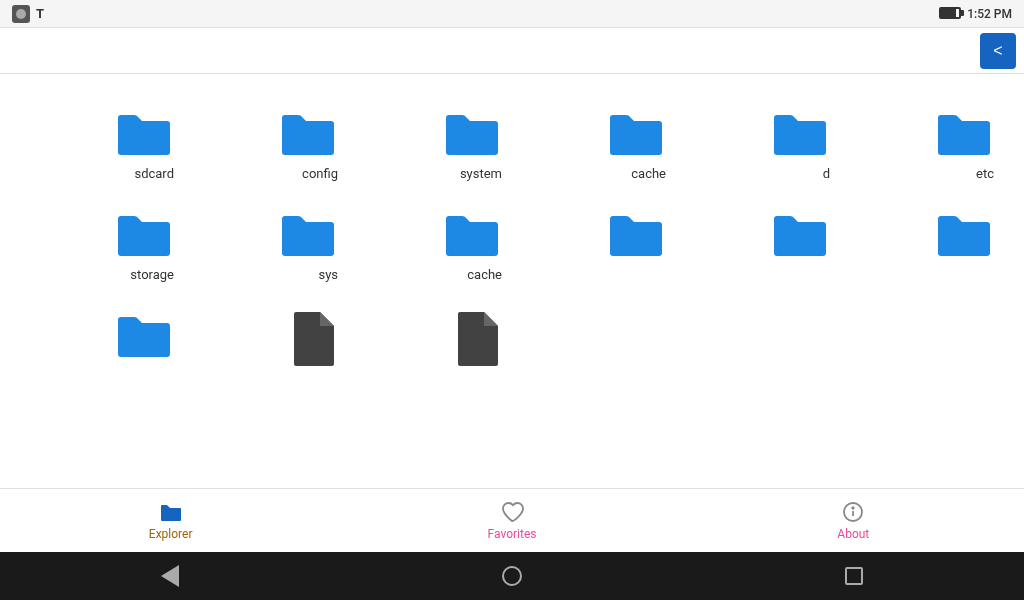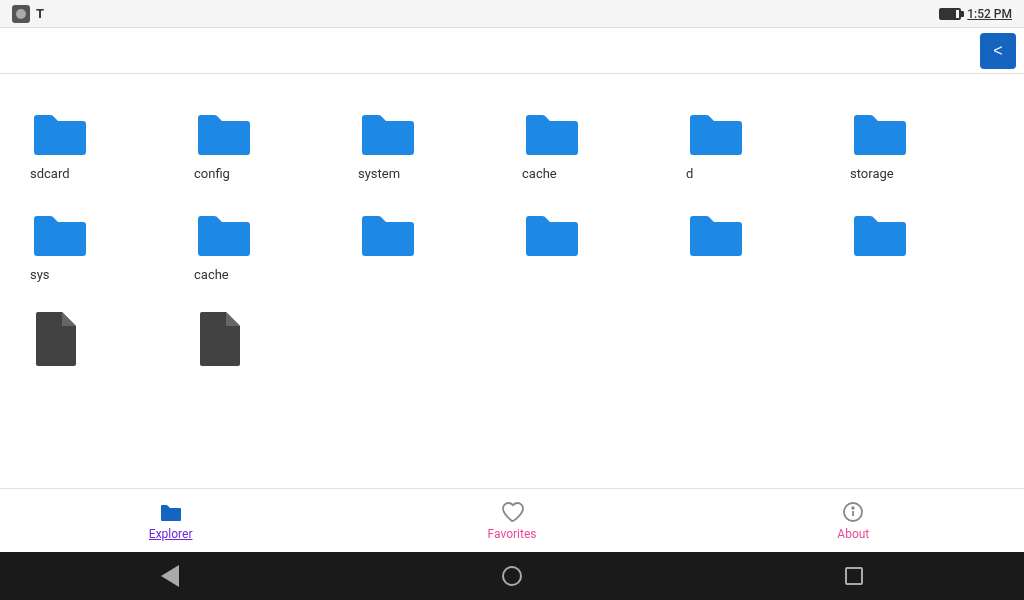--- a/index.html
+++ b/index.html
@@ -23,25 +23,24 @@
       padding: 0 12px;
       border-bottom: 1px solid #e0e0e0;
     }
     .status-left {
       display: flex;
       align-items: center;
       gap: 6px;
     }
     .status-icons {
       display: flex;
-      align-items: center;
+      align-items: flex-start;
       gap: 6px;
       font-size: 11px;
       color: #333;
-      text-decoration: underline;
     }
     .battery-icon {
       width: 22px;
       height: 12px;
       border: 2px solid #333;
       border-radius: 2px;
       position: relative;
       display: inline-block;
     }
     .battery-icon::after {
@@ -95,21 +94,21 @@
     .folder-grid {
       display: grid;
       grid-template-columns: repeat(6, 1fr);
       gap: 0;
       padding: 10px 20px;
     }
 
     .folder-item {
       display: flex;
       flex-direction: column;
-      align-items: flex-start;
+      align-items: flex-end;
       padding: 14px 10px;
       cursor: pointer;
     }
 
     .folder-svg {
       width: 60px;
       height: 50px;
     }
 
     .folder-label {
@@ -136,22 +135,21 @@
       gap: 3px;
       cursor: pointer;
       flex: 1;
     }
 
     .nav-item .nav-label {
       font-size: 12px;
       color: #ec4899;
     }
     .nav-item.active .nav-label {
-      color: #6d28d9;
-      text-decoration: underline;
+      color: #a16207;
     }
 
     .nav-icon {
       font-size: 22px;
       color: #888;
     }
     .nav-item.active .nav-icon {
       color: #1565c0;
     }
 
@@ -252,20 +250,26 @@
       <svg class="folder-svg" viewBox="0 0 60 50" xmlns="http://www.w3.org/2000/svg">
         <path d="M4,10 L4,44 Q4,47 7,47 L53,47 Q56,47 56,44 L56,16 Q56,13 53,13 L28,13 L24,9 Q23,7 20,7 L7,7 Q4,7 4,10 Z" fill="#1e88e5"></path>
       </svg>
       <span class="folder-label">cache</span>
     </div>
       <div class="folder-item">
       <svg class="folder-svg" viewBox="0 0 60 50" xmlns="http://www.w3.org/2000/svg">
         <path d="M4,10 L4,44 Q4,47 7,47 L53,47 Q56,47 56,44 L56,16 Q56,13 53,13 L28,13 L24,9 Q23,7 20,7 L7,7 Q4,7 4,10 Z" fill="#1e88e5"></path>
       </svg>
       <span class="folder-label">d</span>
+    </div>
+      <div class="folder-item">
+      <svg class="folder-svg" viewBox="0 0 60 50" xmlns="http://www.w3.org/2000/svg">
+        <path d="M4,10 L4,44 Q4,47 7,47 L53,47 Q56,47 56,44 L56,16 Q56,13 53,13 L28,13 L24,9 Q23,7 20,7 L7,7 Q4,7 4,10 Z" fill="#1e88e5"></path>
+      </svg>
+      <span class="folder-label">etc</span>
     </div>
       <div class="folder-item">
       <svg class="folder-svg" viewBox="0 0 60 50" xmlns="http://www.w3.org/2000/svg">
         <path d="M4,10 L4,44 Q4,47 7,47 L53,47 Q56,47 56,44 L56,16 Q56,13 53,13 L28,13 L24,9 Q23,7 20,7 L7,7 Q4,7 4,10 Z" fill="#1e88e5"></path>
       </svg>
       <span class="folder-label">storage</span>
     </div>
       <div class="folder-item">
       <svg class="folder-svg" viewBox="0 0 60 50" xmlns="http://www.w3.org/2000/svg">
         <path d="M4,10 L4,44 Q4,47 7,47 L53,47 Q56,47 56,44 L56,16 Q56,13 53,13 L28,13 L24,9 Q23,7 20,7 L7,7 Q4,7 4,10 Z" fill="#1e88e5"></path>

